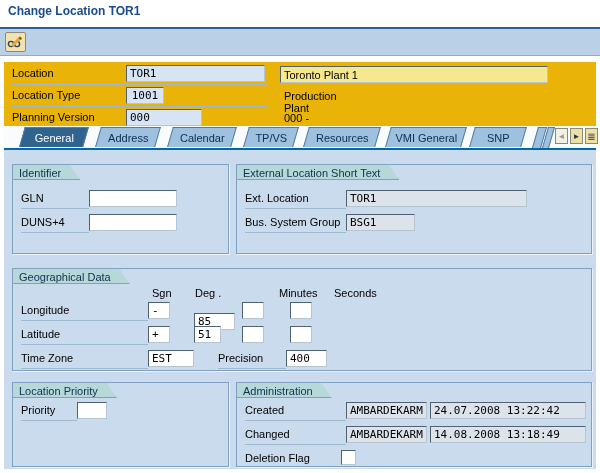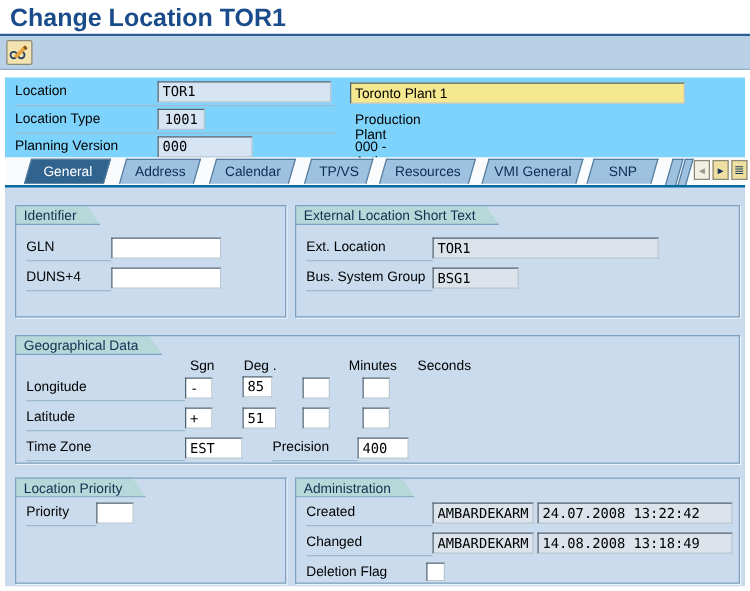--- a/index.html
+++ b/index.html
@@ -2,27 +2,27 @@
 <html><head>
 <meta charset="utf-8">
 <style>
   html,body{margin:0;padding:0;}
   body{
     width:600px;height:473px;position:relative;background:#ffffff;
     font-family:"Liberation Sans",sans-serif;font-size:11px;color:#000;
     overflow:hidden;
   }
   
-  .page-title{position:absolute;left:8px;top:4px;font-size:20px;font-weight:bold;color:#1a4c8b;}
+  .page-title{position:absolute;left:8px;top:4px;font-size:12px;font-weight:bold;color:#1a4c8b;}
   .title-rule{position:absolute;left:0;top:27px;width:600px;height:2px;background:#2e5e95;}
   .toolbar{position:absolute;left:0;top:29px;width:600px;height:27px;background:#b9d0e7;border-bottom:1px solid #8fadc9;box-sizing:border-box;}
   .tool-btn{position:absolute;left:5px;top:3px;width:21px;height:20px;background:#f2e3b0;border:1px solid #8a8a77;border-radius:2px;padding:0;cursor:pointer;}
   .tool-btn svg{display:block;margin:0 auto;}
   
-  .fields-area{position:absolute;left:4px;top:62px;width:592px;height:64px;background:#7dd3fc;}
+  .fields-area{position:absolute;left:4px;top:62px;width:592px;height:64px;background:#eab308;}
   .frow{position:absolute;left:8px;width:256px;height:21px;border-bottom:1px solid #9fb9d0;}
   .fr1{top:1px}.fr2{top:23px}.fr3{top:45px}
   .flab{position:absolute;left:0;top:4px;}
   .inp{
     position:absolute;box-sizing:border-box;height:17px;
     border:1px solid;border-color:#4f6272 #b7c5d1 #b7c5d1 #4f6272;
     font-family:"DejaVu Sans Mono",monospace;font-size:11px;padding:0 3px;background:#fff;color:#000;
   }
   .ro-blue{background:#d6e4f4;}
   .ro-gray{background:#dce3eb;}
@@ -88,21 +88,21 @@
   .ex-inp2{left:109px;top:49px;width:69px;}
   
   .geo-h-sgn{left:139px;top:18px;font-weight:normal;}
   .geo-h-deg{left:182px;top:18px;font-weight:normal;}
   .geo-h-min{left:225px;top:18px;font-weight:normal;padding-left:41px;}
   .geo-h-sec{left:273px;top:18px;font-weight:normal;margin-left:48px;}
   .geo-r1{left:8px;top:32px;width:127px;}
   .geo-r2{left:8px;top:56px;width:127px;}
   .geo-r3{left:8px;top:80px;width:127px;}
   .geo-sgn1{left:135px;top:33px;width:22px;}
-  .geo-deg1{left:181px;top:32px;width:24px;}
+  .geo-deg1{left:181px;top:44px;width:41px;}
   .geo-min1{left:229px;top:33px;width:22px;}
   .geo-sec1{left:277px;top:33px;width:22px;}
   .geo-sgn2{left:135px;top:57px;width:22px;}
   .geo-deg2{left:181px;top:57px;width:27px;}
   .geo-min2{left:229px;top:57px;width:22px;}
   .geo-sec2{left:277px;top:57px;width:22px;}
   .geo-tz{left:135px;top:81px;width:46px;}
   .geo-prec-cell{left:205px;top:80px;width:68px;}
   .geo-prec{left:273px;top:81px;width:41px;}
   

